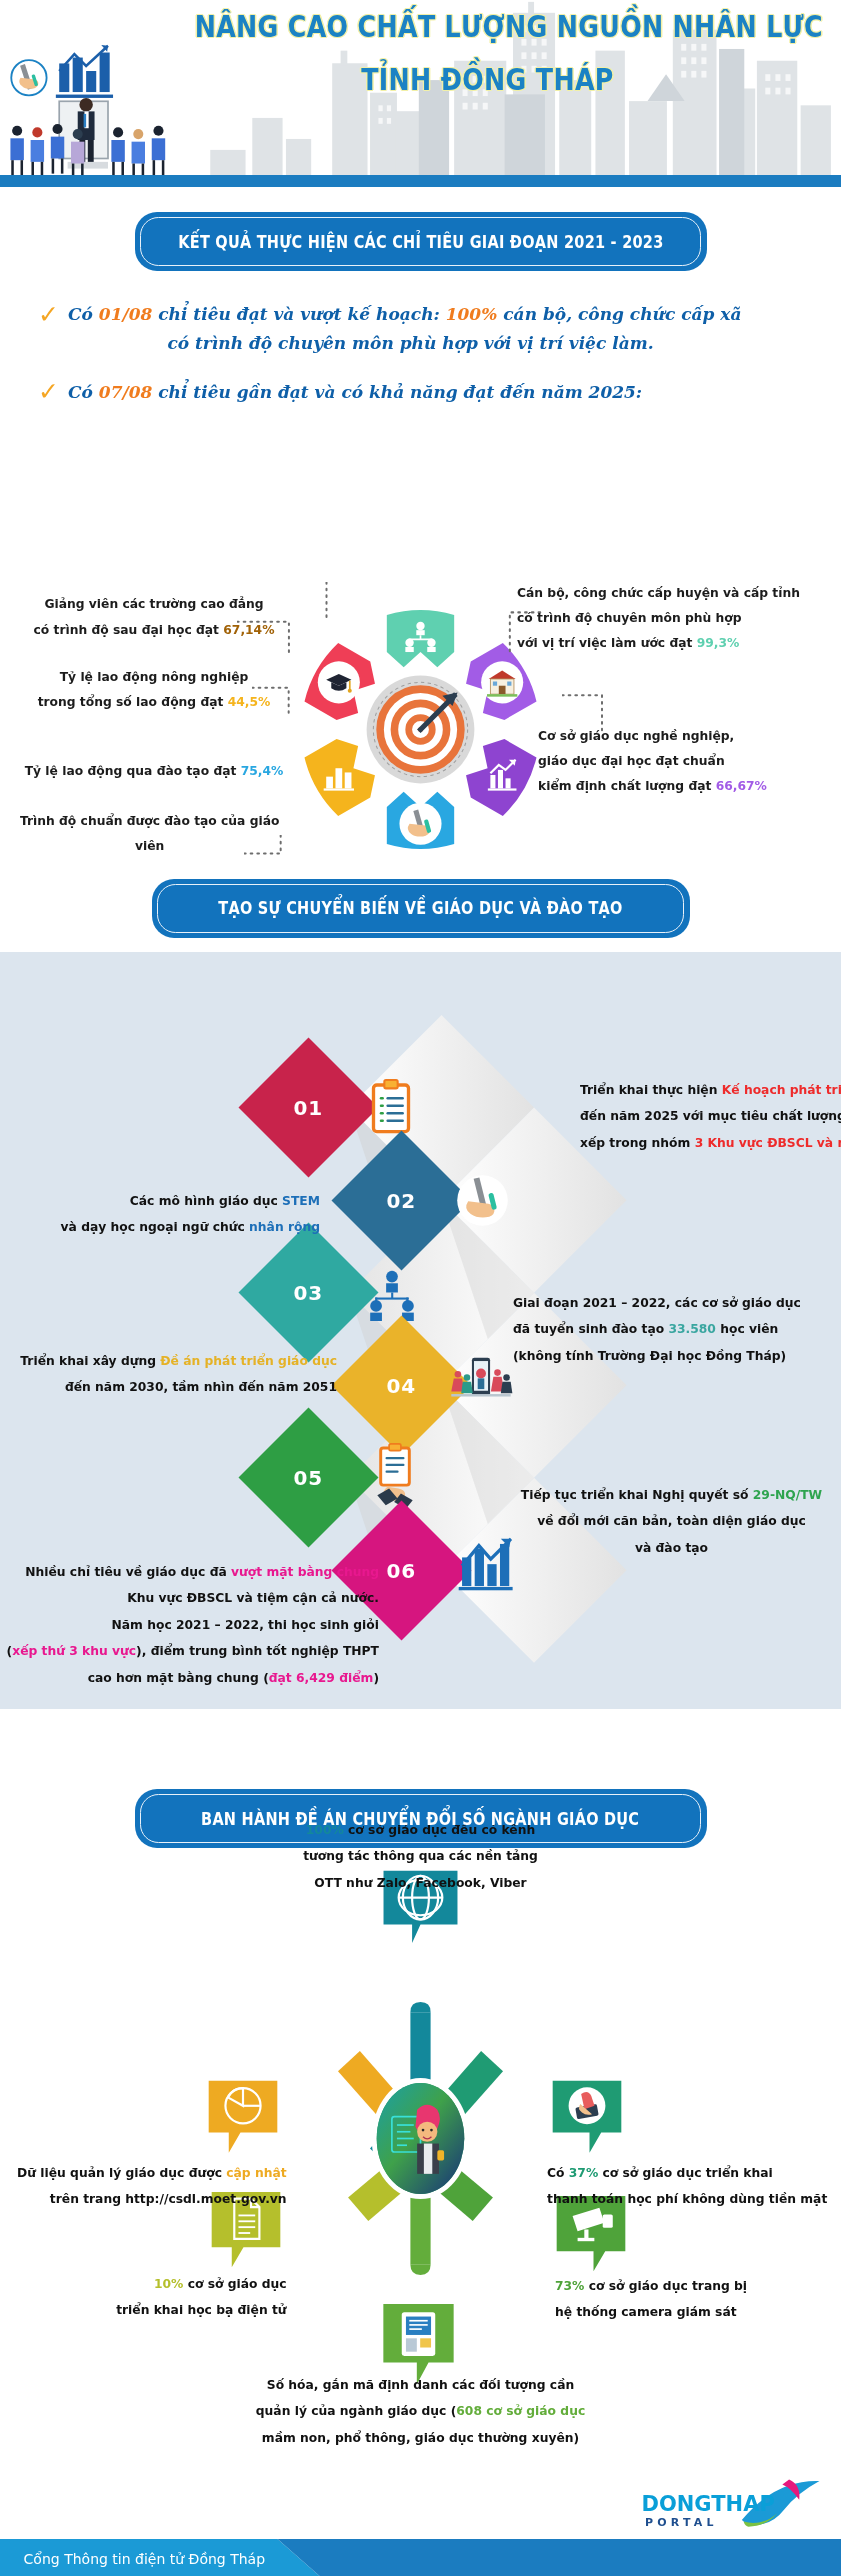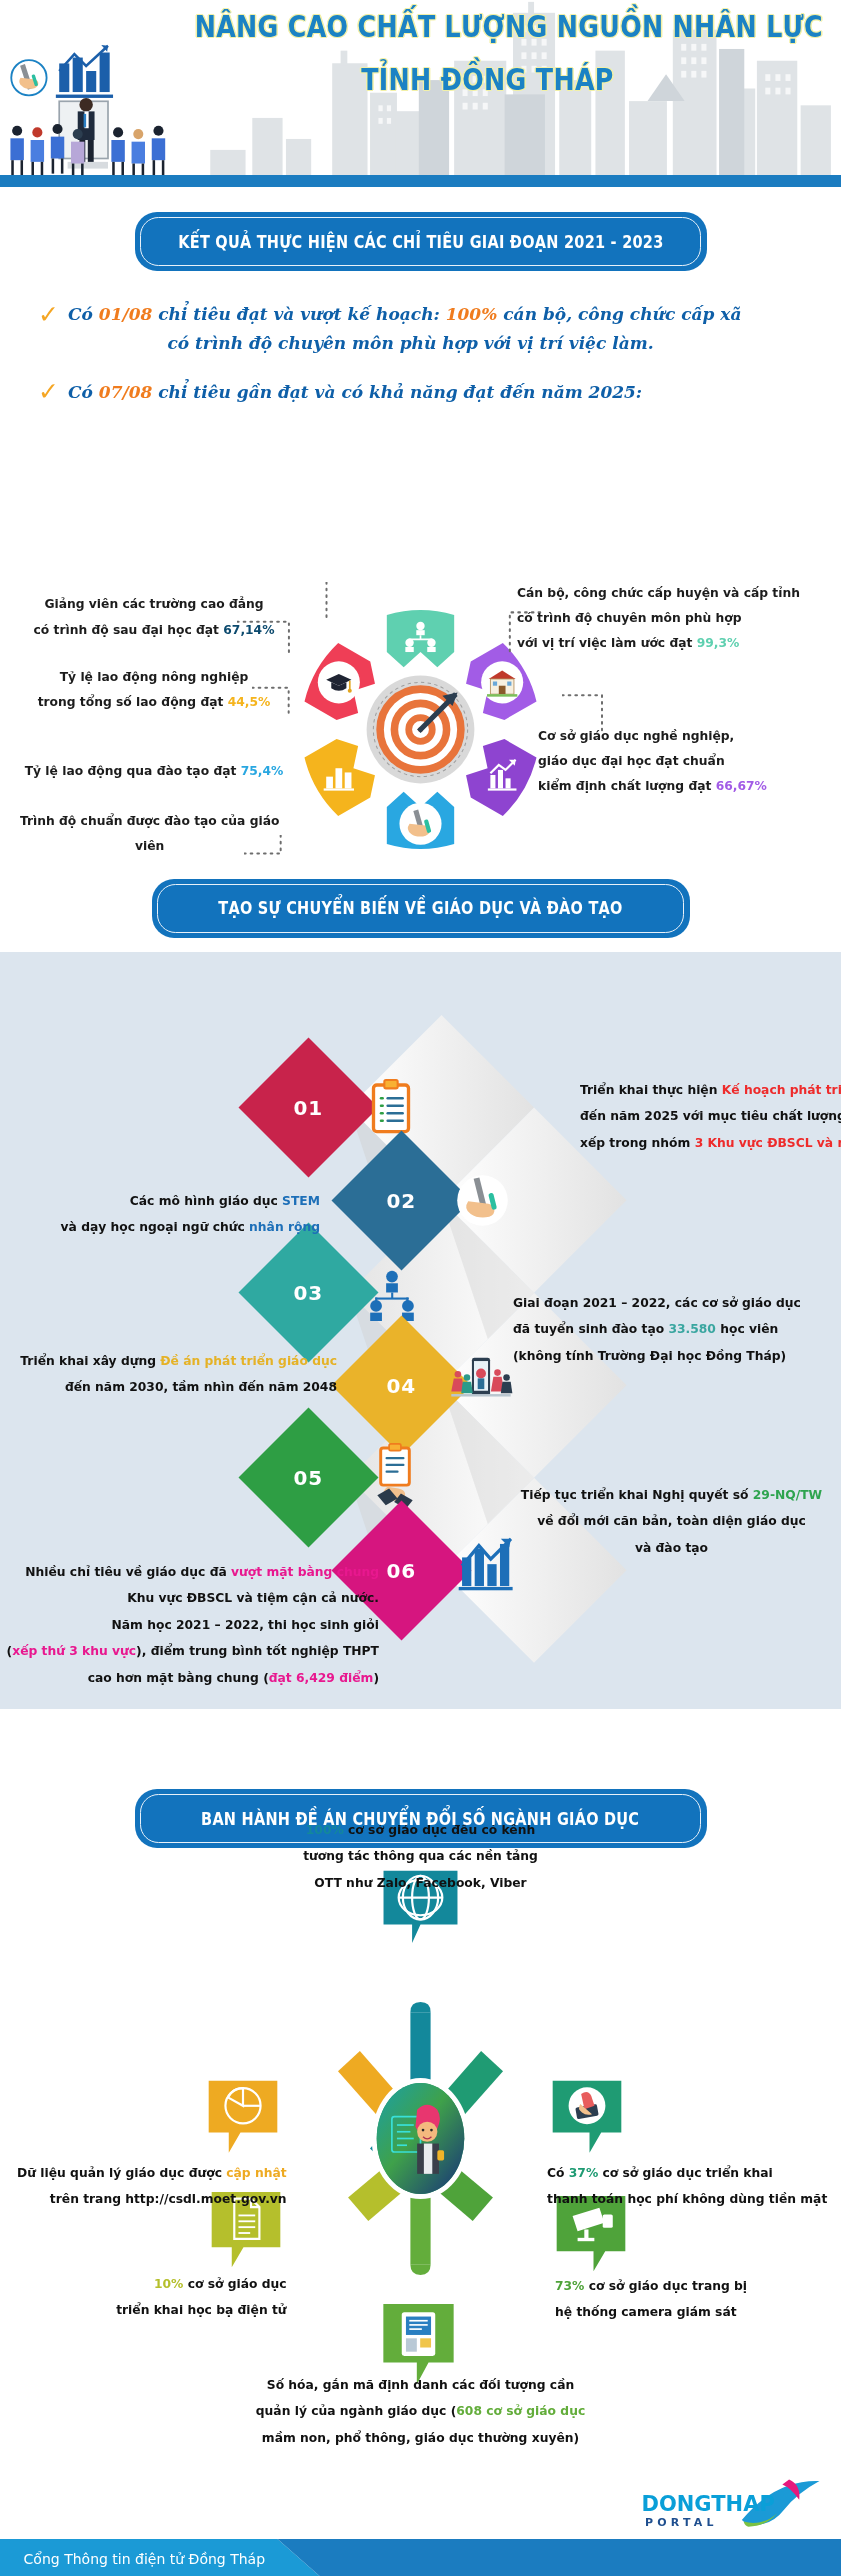--- a/index.html
+++ b/index.html
@@ -62,21 +62,21 @@
 
   
   .circle-area { position:absolute; left:0; top:412px; width:841px; height:278px; }
   .gear-svg { position:absolute; left:290px; top:0px; }
 
   .clabel { position:absolute; font-family:"DejaVu Sans", sans-serif;
             font-weight:bold; font-size:12.3px; color:#1c1c1c; line-height:2.05; }
   .clabel.r { text-align:center; }
   .clabel.l { text-align:left; }
 
-  .v-red   { color:#0c4a6e; }
+  .v-red   { color:#a16207; }
   .v-yellow{ color:#f5b41d; }
   .v-blue  { color:#29a7e1; }
   .v-purple{ color:#8e44d0; }
   .v-green { color:#5fd0b0; }
   .v-violet{ color:#a25ce6; }
 
   .dots { position:absolute; }
   .dots svg { display:block; }
 
   
@@ -636,21 +636,21 @@
   </div>
 
   <div class="ztext r" style="left:513px; top:338px; width:328px;">
     <div>Giai đoạn 2021 – 2022, các cơ sở giáo dục</div>
     <div><span>đã tuyển sinh đào tạo </span><span class="c-teal">33.580</span><span> học viên</span></div>
     <div>(không tính Trường Đại học Đồng Tháp)</div>
   </div>
 
   <div class="ztext l" style="left:0px; top:396px; width:337px;">
     <div><span>Triển khai xây dựng </span><span class="c-yellow">Đề án phát triển giáo dục</span></div>
-    <div>đến năm 2030, tầm nhìn đến năm 2048</div>
+    <div>đến năm 2030, tầm nhìn đến năm 2051</div>
   </div>
 
   <div class="ztext r" style="left:503px; top:530px; width:337px; text-align:center;">
     <div><span>Tiếp tục triển khai Nghị quyết số </span><span class="c-green">29-NQ/TW</span></div>
     <div>về đổi mới căn bản, toàn diện giáo dục</div>
     <div>và đào tạo</div>
   </div>
 
   <div class="ztext l" style="left:0px; top:607px; width:379px;">
     <div><span>Nhiều chỉ tiêu về giáo dục đã </span><span class="c-pink">vượt mặt bằng chung</span></div>

